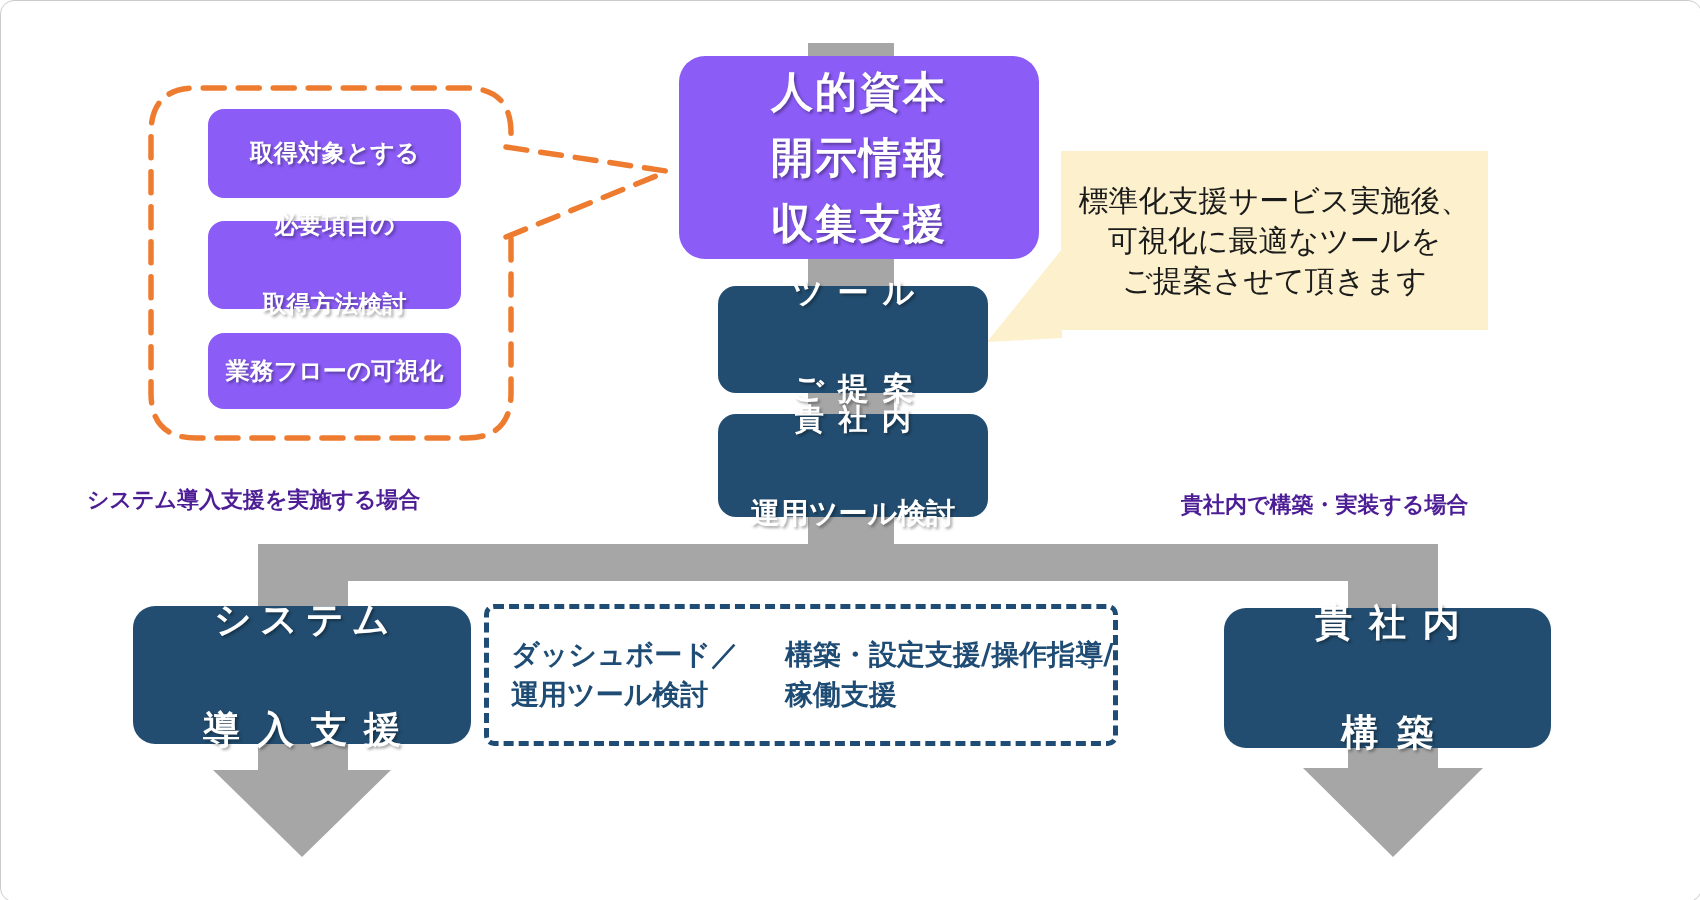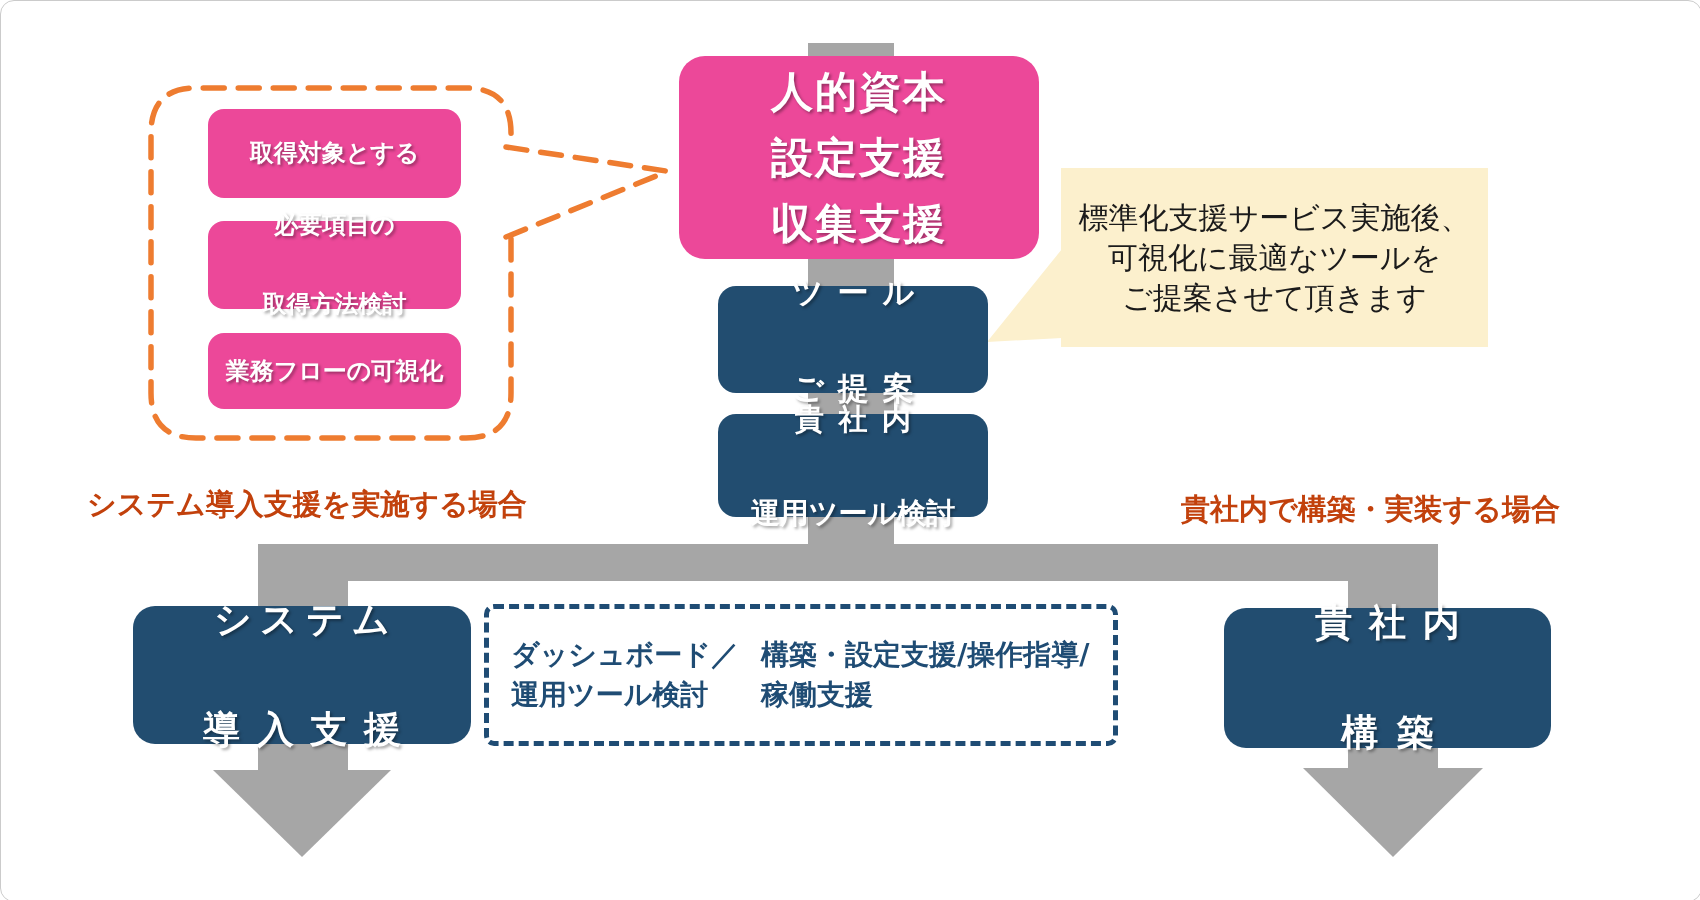--- a/index.html
+++ b/index.html
@@ -8,46 +8,46 @@
     border:1px solid #cbcbcb;border-radius:14px;overflow:hidden;
     font-family:"DejaVu Sans","Liberation Sans",sans-serif;
   }
   .shapes{position:absolute;left:0;top:0;width:1700px;height:900px;}
   .abs{position:absolute;box-sizing:border-box;}
   .box{
     display:flex;flex-direction:column;align-items:center;justify-content:center;
     color:#fff;font-weight:bold;text-align:center;
     text-shadow:2px 2px 3px rgba(0,0,0,0.35);
   }
-  .orange{background:#ec4899;align-items:center;}
+  .orange{background:#8b5cf6;align-items:center;}
   .navy{background:#224D70;gap:48px;}
   .main-box{left:678px;top:55px;width:360px;height:203px;border-radius:26px;font-size:42px;line-height:66px;letter-spacing:2px;}
   .tool-box{left:717px;top:285px;width:270px;height:107px;border-radius:18px;font-size:31px;line-height:48px;}
   .internal-box{left:717px;top:413px;width:270px;height:103px;border-radius:18px;font-size:29px;line-height:46px;}
   .ls-big{letter-spacing:.5em;margin-right:-.5em;}
   .ls-mid{letter-spacing:.45em;margin-right:-.45em;}
   .ls-sm{letter-spacing:.22em;margin-right:-.22em;}
   .callout-box{left:207px;width:253px;border-radius:16px;font-size:24px;line-height:33px;gap:46px;}
   .cb1{top:108px;height:89px;}
   .cb2{top:220px;height:88px;}
   .cb3{top:332px;height:76px;}
   .bubble{
-    left:1060px;top:167px;width:427px;height:179px;background:#FCF0CD;
+    left:1060px;top:150px;width:427px;height:179px;background:#FCF0CD;
     display:flex;flex-direction:column;align-items:center;justify-content:center;
     color:#1B1B1B;font-size:30px;line-height:40px;font-weight:500;text-align:center;
   }
-  .branch-label{color:#c2410c;font-weight:bold;font-size:29px;white-space:nowrap;}
+  .branch-label{color:#4c1d95;font-weight:bold;font-size:22px;white-space:nowrap;}
   .label-left{left:86px;top:484px;}
   .label-right{left:1180px;top:489px;}
   .system-box{left:132px;top:605px;width:338px;height:138px;border-radius:22px;font-size:37px;line-height:62px;}
   .inhouse-box{left:1223px;top:607px;width:327px;height:140px;border-radius:22px;font-size:37px;line-height:62px;}
   .detail-box{
     left:483px;top:603px;width:634px;height:142px;
     border:5px dashed #1F4C74;border-radius:10px;
-    display:flex;flex-direction:row;align-items:center;gap:22px;
+    display:flex;flex-direction:row;align-items:center;gap:46px;
     padding-left:22px;color:#1F4C74;font-weight:bold;font-size:28px;line-height:40px;
   }
   .detail-col div{white-space:nowrap;}
 </style>
 </head>
 <body>
 
 <div class="canvas">
 
   <svg class="shapes" viewBox="0 0 1700 900">
@@ -68,21 +68,21 @@
       <path d="M 510 238 V 392 Q 510 437 465 437 H 195 Q 150 437 150 392 V 132 Q 150 87 195 87 H 465 Q 510 87 510 132 V 142"></path>
       <path d="M 505 146 L 665 170"></path>
       <path d="M 505 236 L 665 171"></path>
     </g>
 
     <polygon points="1061,248 1061,337 986,341" fill="#FCF0CD"></polygon>
   </svg>
 
   <div class="abs box orange main-box">
     <span>人的資本</span>
-    <span>設定支援</span>
+    <span>開示情報</span>
     <span>収集支援</span>
   </div>
 
   <div class="abs box navy tool-box">
     <span class="ls-mid">ツール</span>
     <span class="ls-mid">ご提案</span>
   </div>
 
   <div class="abs box navy internal-box">
     <span class="ls-big">貴社内</span>

